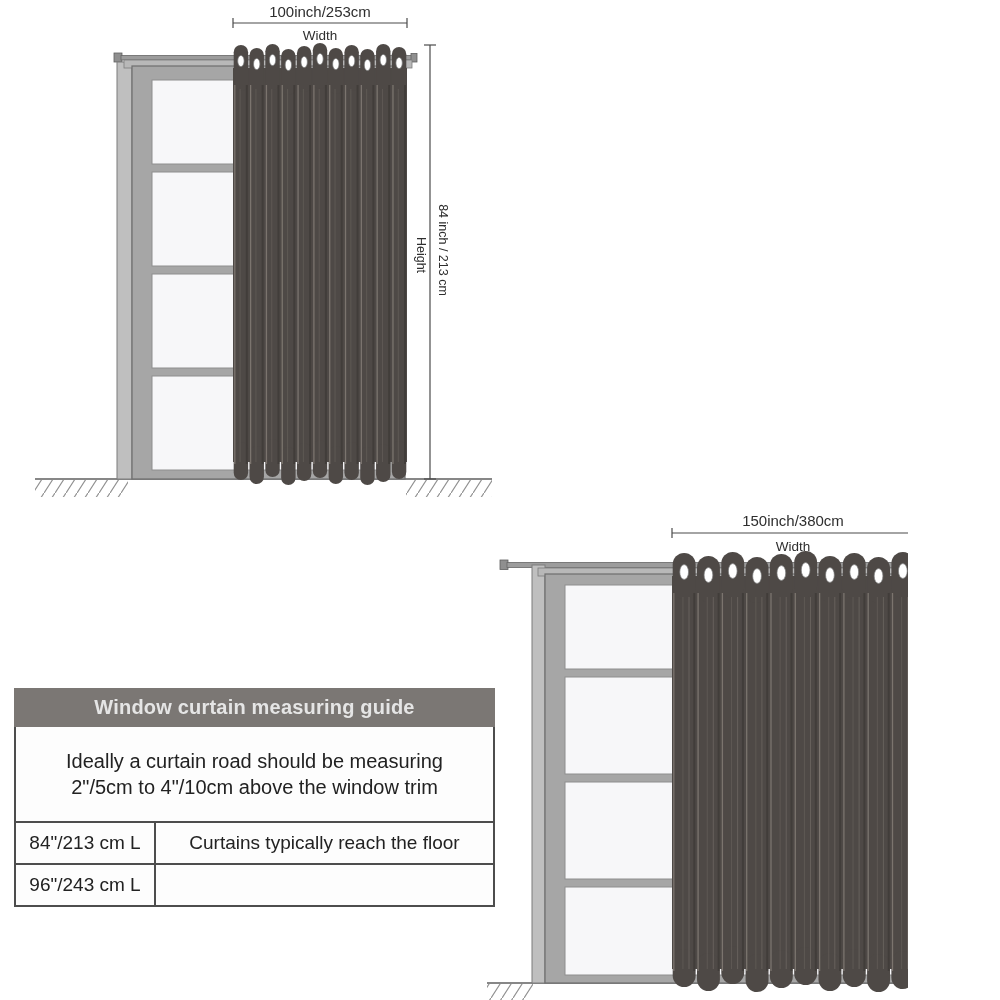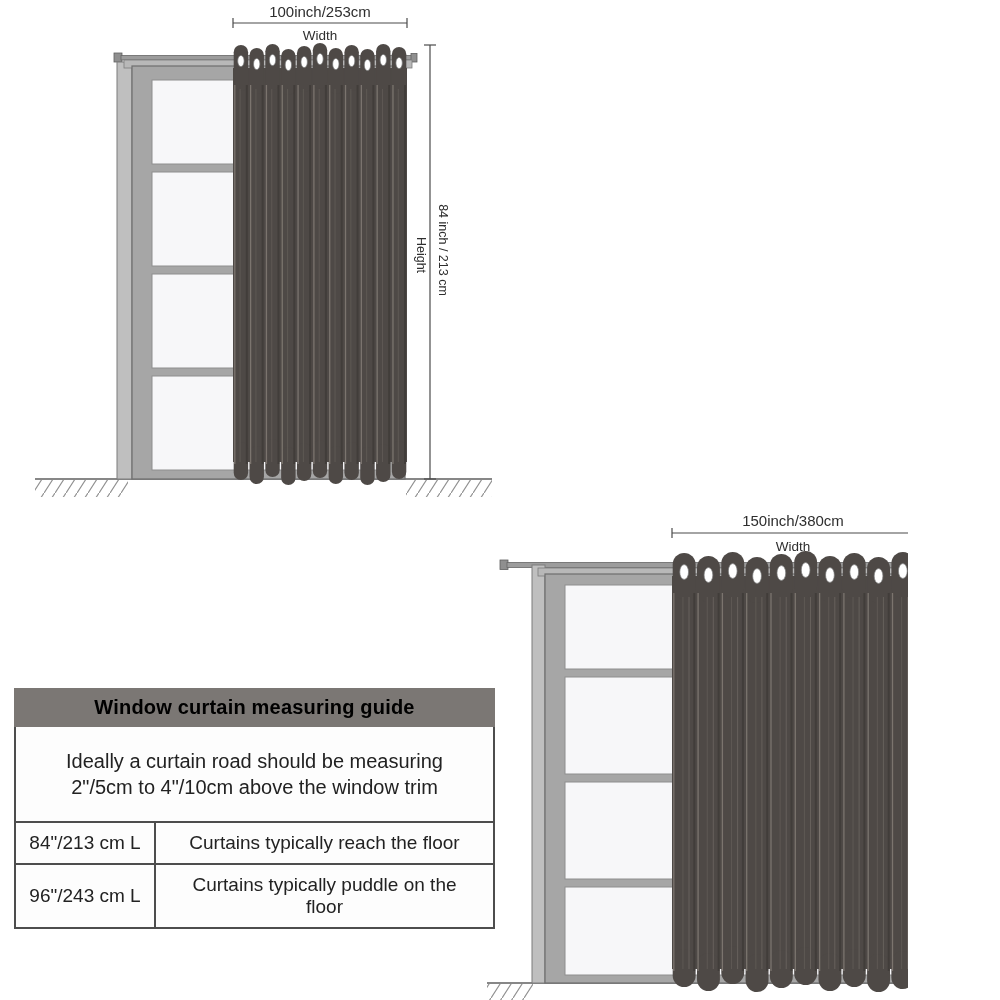--- a/index.html
+++ b/index.html
@@ -6,21 +6,21 @@
   .canvas{position:relative;width:908px;height:1000px;background:#ffffff;overflow:hidden;
           font-family:"Liberation Sans",sans-serif;}
   svg.diagram{position:absolute;}
   svg text{font-family:"Liberation Sans",sans-serif;fill:#2e2e2e;}
   .wlabel{font-size:15px;}
   .wcaption{font-size:13.5px;}
   .hlabel{font-size:12.5px;}
 
   
   .guide-table{position:absolute;left:14px;top:688px;width:481px;color:#222;}
-  .gt-header{background:#7b7774;color:#000000;font-weight:bold;font-size:20px;
+  .gt-header{background:#7b7774;color:#e5e5e5;font-weight:bold;font-size:20px;
              text-align:center;padding:8px 0;letter-spacing:0.2px;}
   .gt-body{border:2px solid #4d4d4d;border-top:none;background:#fdfdfd;}
   .gt-note{border-bottom:2px solid #4d4d4d;text-align:center;font-size:20px;
            line-height:26px;padding:21px 2px;}
   .gt-row{display:flex;border-bottom:2px solid #4d4d4d;}
   .gt-row:last-child{border-bottom:none;}
   .gt-cell-l{width:134px;flex:0 0 134px;border-right:2px solid #4d4d4d;text-align:center;
              padding:9px 2px;font-size:19px;display:flex;align-items:center;justify-content:center;}
   .gt-cell-r{flex:1;text-align:center;padding:9px 16px;font-size:19px;
              display:flex;align-items:center;justify-content:center;}
@@ -276,18 +276,17 @@
       <div class="gt-note">
         <div>Ideally a curtain road should be measuring</div>
         <div>2"/5cm to 4"/10cm  above the window trim</div>
       </div>
       <div class="gt-row">
         <div class="gt-cell-l">84"/213 cm L</div>
         <div class="gt-cell-r">Curtains typically reach the floor</div>
       </div>
       <div class="gt-row">
         <div class="gt-cell-l">96"/243 cm L</div>
-        <div class="gt-cell-r">Curtains typically puddle on the floor</div>
       </div>
     </div>
   </div>
 
 </div>
 
 </body></html>

